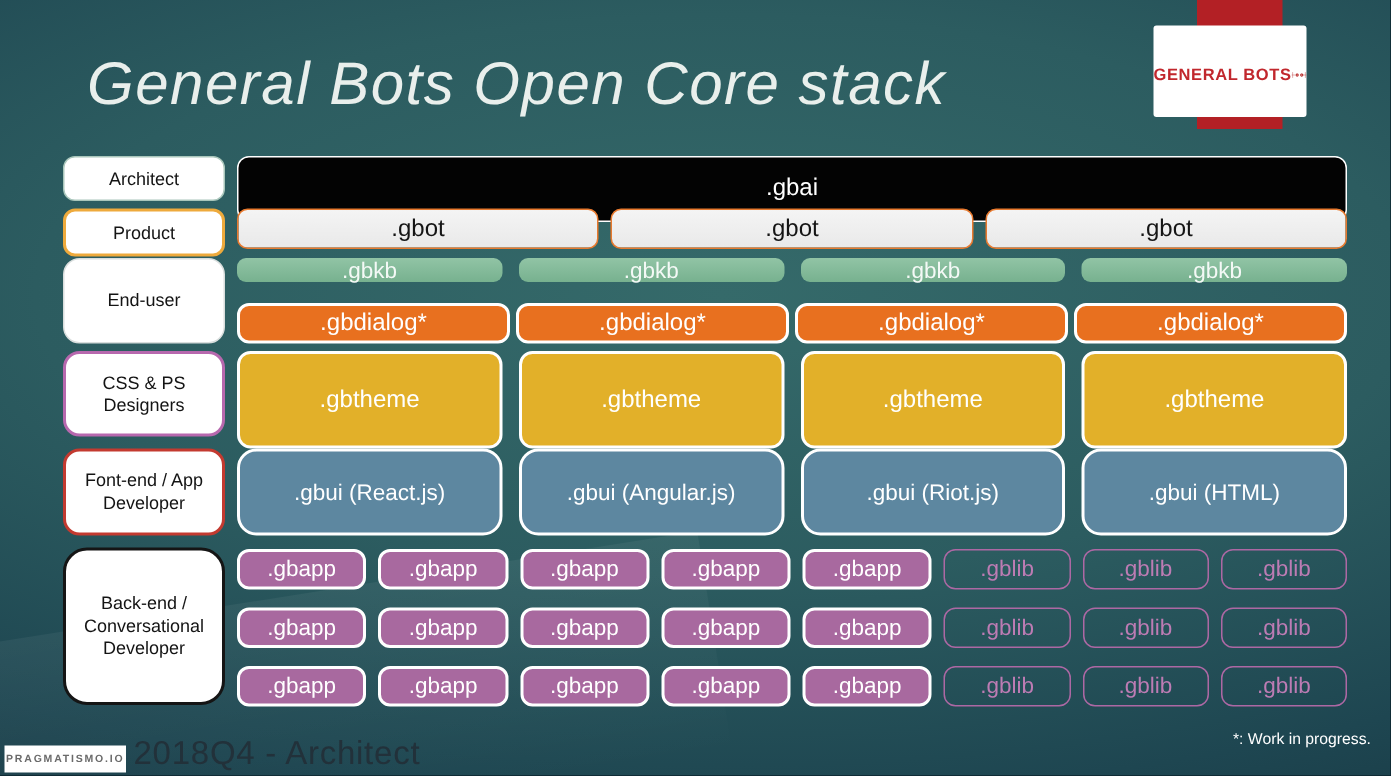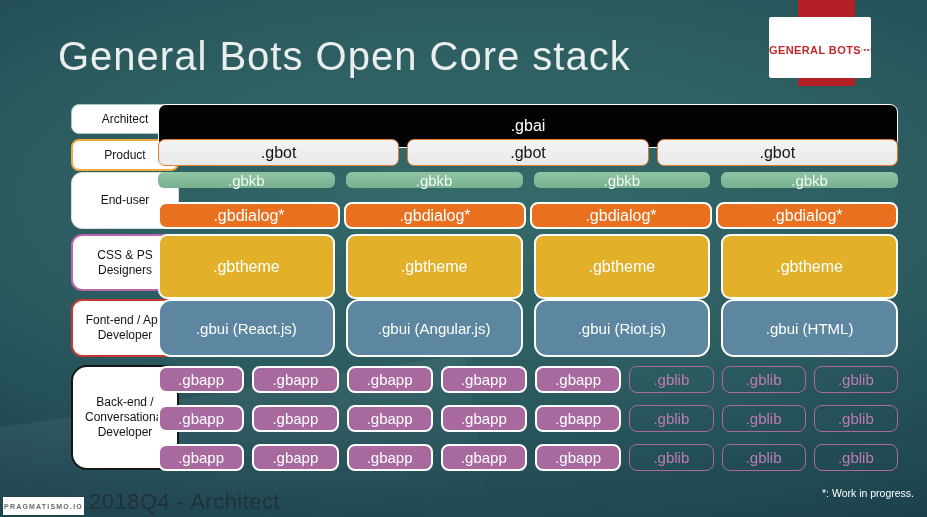--- a/index.html
+++ b/index.html
@@ -12,35 +12,36 @@
   }
   .bg-streak{
     position:absolute;left:-80px;bottom:-30px;width:560px;height:150px;
     background:linear-gradient(rgba(255,255,255,0.05),rgba(255,255,255,0));
     transform:rotate(-9deg);pointer-events:none;
   }
   #title{
     position:absolute;left:58px;top:34px;margin:0;
     font-size:40px;font-weight:400;letter-spacing:1px;color:#e9efec;
     white-space:nowrap;
+    font-style:italic;
   }
   
   #logo-band{position:absolute;left:798px;top:0;width:57px;height:86px;background:#b32025;}
   #logo-card{
     position:absolute;left:769px;top:17px;width:102px;height:61px;background:#ffffff;
     border-radius:2px;display:flex;align-items:center;
     padding-top:5px;box-sizing:border-box;
   }
   .logo-brand{font-size:11px;font-weight:bold;color:#c1272d;letter-spacing:0.4px;white-space:nowrap;}
   
   .role{
     position:absolute;left:42px;width:108px;background:#ffffff;
     display:flex;align-items:center;justify-content:center;text-align:center;
     color:#141414;font-size:12px;line-height:1.25;box-sizing:border-box;
-    border-radius:8px;padding:14px 6px;margin-left:29px;
+    border-radius:8px;padding:14px 6px;
   }
   .r-architect{top:104px;height:27px;border:1.5px solid #a9c6bb;}
   .r-product{top:139px;height:27px;border:2px solid #eeaa3c;}
   .r-enduser{top:172px;height:57px;border:1.5px solid #d9dedd;border-radius:11px;}
   .r-cssps{top:234px;height:57px;border:2px solid #b768ae;border-radius:11px;}
   .r-frontend{top:299px;height:58px;border:2px solid #c33a30;border-radius:11px;}
   .r-backend{top:365px;height:105px;border:2px solid #151515;border-radius:16px;}
   
   .row{position:absolute;left:158px;width:740px;display:flex;box-sizing:border-box;}
   #row-gbai{top:104px;height:44px;}

